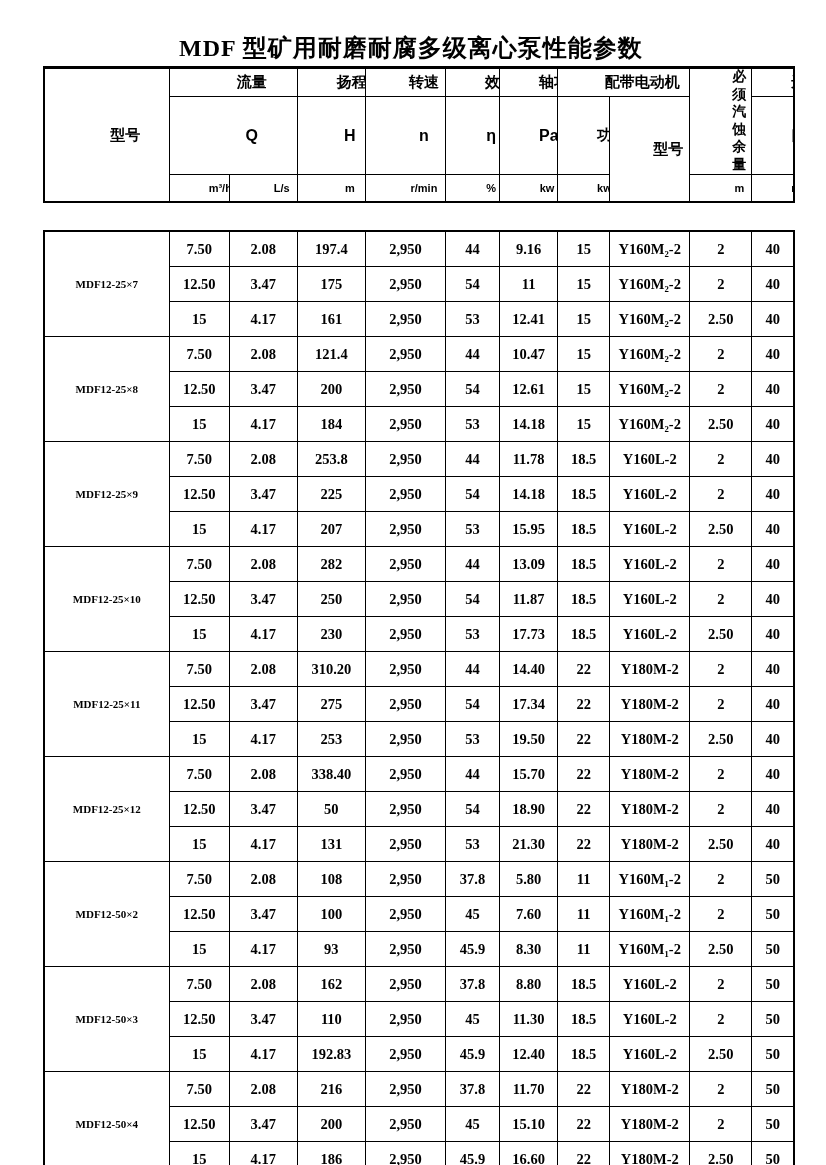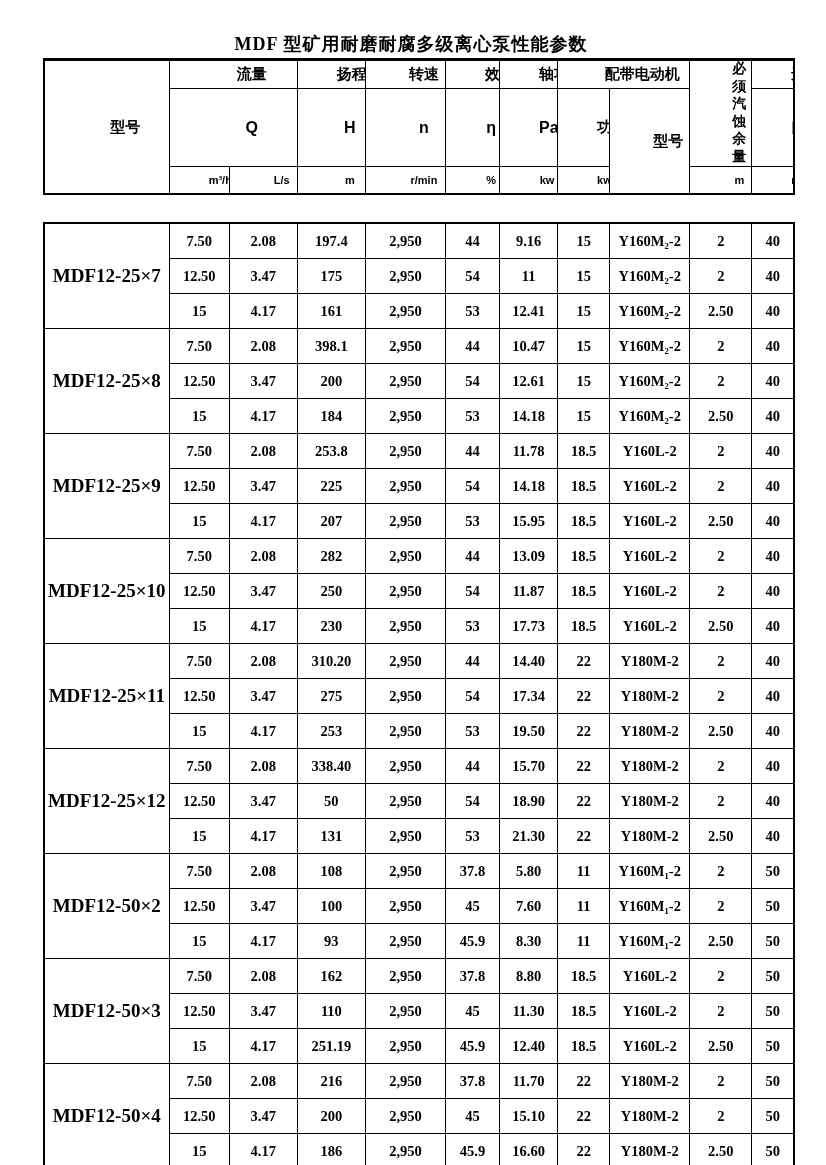--- a/index.html
+++ b/index.html
@@ -12,21 +12,21 @@
   .page {
     position: relative;
     width: 826px;
     min-height: 1165px;
     background: #fff;
     overflow: hidden;
   }
   .doc-title {
     margin: 32px 4px 2px 0;
     text-align: center;
-    font-size: 18px;
+    font-size: 24px;
     font-weight: bold;
     letter-spacing: 1px;
   }
   table {
     border-collapse: collapse;
     table-layout: fixed;
     margin-left: 43px;
     width: 752px;
     font-weight: bold;
   }
@@ -55,21 +55,21 @@
   .header-table tr.r2 th { height: 30px; }
   .header-table tr.r3 th { height: 26px; font-size: 11px; }
   .header-table th.sym { font-size: 16px; font-family: "Liberation Sans", "DejaVu Sans", sans-serif; }
   .header-table th.unit { font-family: "Liberation Sans", "DejaVu Sans", sans-serif; font-size: 14px; }
   .header-table th.wrap2 { white-space: normal; line-height: 1.25; font-size: 14px; font-family: Liberation Mono, monospace; }
   .body-table td {
     height: 34px;
     font-size: 14.5px;
   }
   .body-table td.model-cell {
-    font-size: 19px;
+    font-size: 11px;
     letter-spacing: 0px;
   }
 </style>
 </head>
 <body>
 
 <div class="page">
 
   <div class="doc-title">MDF 型矿用耐磨耐腐多级离心泵性能参数</div>
 
@@ -177,21 +177,21 @@
           <td>Y160M₂-2</td>
           <td>2.50</td>
           <td>40</td>
         </tr>
       </tbody>
       <tbody>
         <tr>
           <td rowspan="3" class="model-cell">MDF12-25×8</td>
           <td>7.50</td>
           <td>2.08</td>
-          <td>398.1</td>
+          <td>121.4</td>
           <td>2,950</td>
           <td>44</td>
           <td>10.47</td>
           <td>15</td>
           <td>Y160M₂-2</td>
           <td>2</td>
           <td>40</td>
         </tr>
         <tr>
           <td>12.50</td>
@@ -435,21 +435,21 @@
           <td>45</td>
           <td>11.30</td>
           <td>18.5</td>
           <td>Y160L-2</td>
           <td>2</td>
           <td>50</td>
         </tr>
         <tr>
           <td>15</td>
           <td>4.17</td>
-          <td>251.19</td>
+          <td>192.83</td>
           <td>2,950</td>
           <td>45.9</td>
           <td>12.40</td>
           <td>18.5</td>
           <td>Y160L-2</td>
           <td>2.50</td>
           <td>50</td>
         </tr>
       </tbody>
       <tbody>

